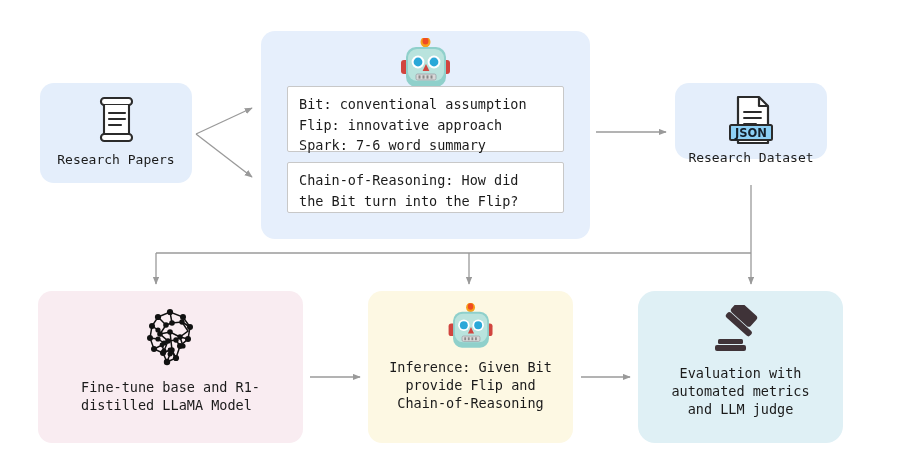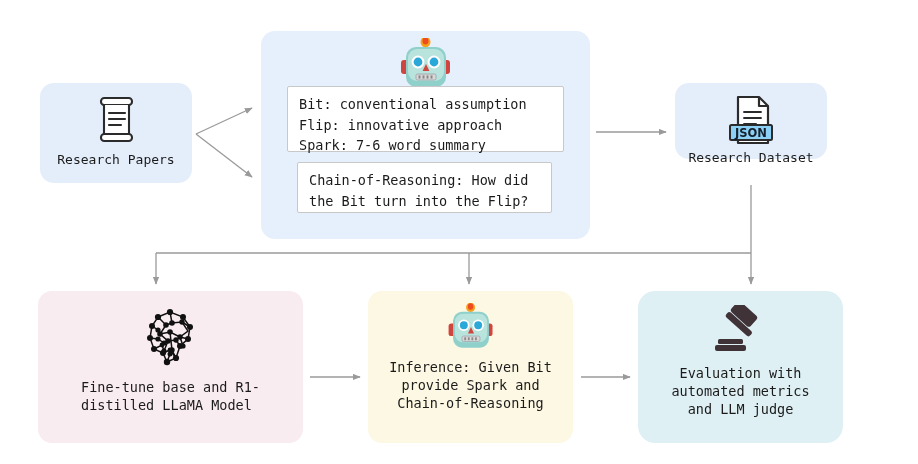--- a/index.html
+++ b/index.html
@@ -50,21 +50,21 @@
     border: 1px solid #c8c8c8;
     border-radius: 2px;
     padding: 7px 11px 8px 11px;
     font-family: "DejaVu Sans Mono", "Liberation Mono", monospace;
     font-size: 13.5px;
     line-height: 1.52;
     color: #1b1b1b;
     white-space: pre-line;
   }
   #card-triplet { left: 26px; top: 55px; width: 277px; height: 66px; }
-  #card-chain   { left: 36px; top: 131px; width: 255px; height: 51px; }
+  #card-chain   { left: 26px; top: 131px; width: 277px; height: 51px; }
 
   
   #node-hypogen {
     left: 675px; top: 83px; width: 152px; height: 76px;
     background: #e4eefb;
   }
   #node-hypogen .node-label { font-size: 13px; margin-top: 2px; }
 
   
   #node-finetune {
@@ -257,21 +257,21 @@
         <rect x="19" y="36" width="20" height="6" rx="1.6" fill="#d8d8d8" stroke="#9aa0a6" stroke-width="0.8"></rect>
         <g fill="#8a8a8a">
           <rect x="21.5" y="37.4" width="2" height="3.2"></rect>
           <rect x="25.5" y="37.4" width="2" height="3.2"></rect>
           <rect x="29.5" y="37.4" width="2" height="3.2"></rect>
           <rect x="33.5" y="37.4" width="2" height="3.2"></rect>
         </g>
       </svg>
     </span>
     <div class="node-label">Inference: Given Bit
-provide Spark and
+provide Flip and
 Chain-of-Reasoning</div>
   </div>
 
   <div class="node" id="node-evaluation">
     <span class="icon-wrap" style="margin-top:14px;">
       <svg width="64" height="52" viewBox="0 0 64 52">
         <g fill="#3f3338">
           <rect x="22" y="2" width="26" height="14" rx="3" transform="rotate(42 35 9)"></rect>
           <rect x="14" y="16" width="32" height="6.5" rx="2.6" transform="rotate(42 30 19)"></rect>
           <rect x="9" y="34" width="25" height="5" rx="1.6"></rect>

